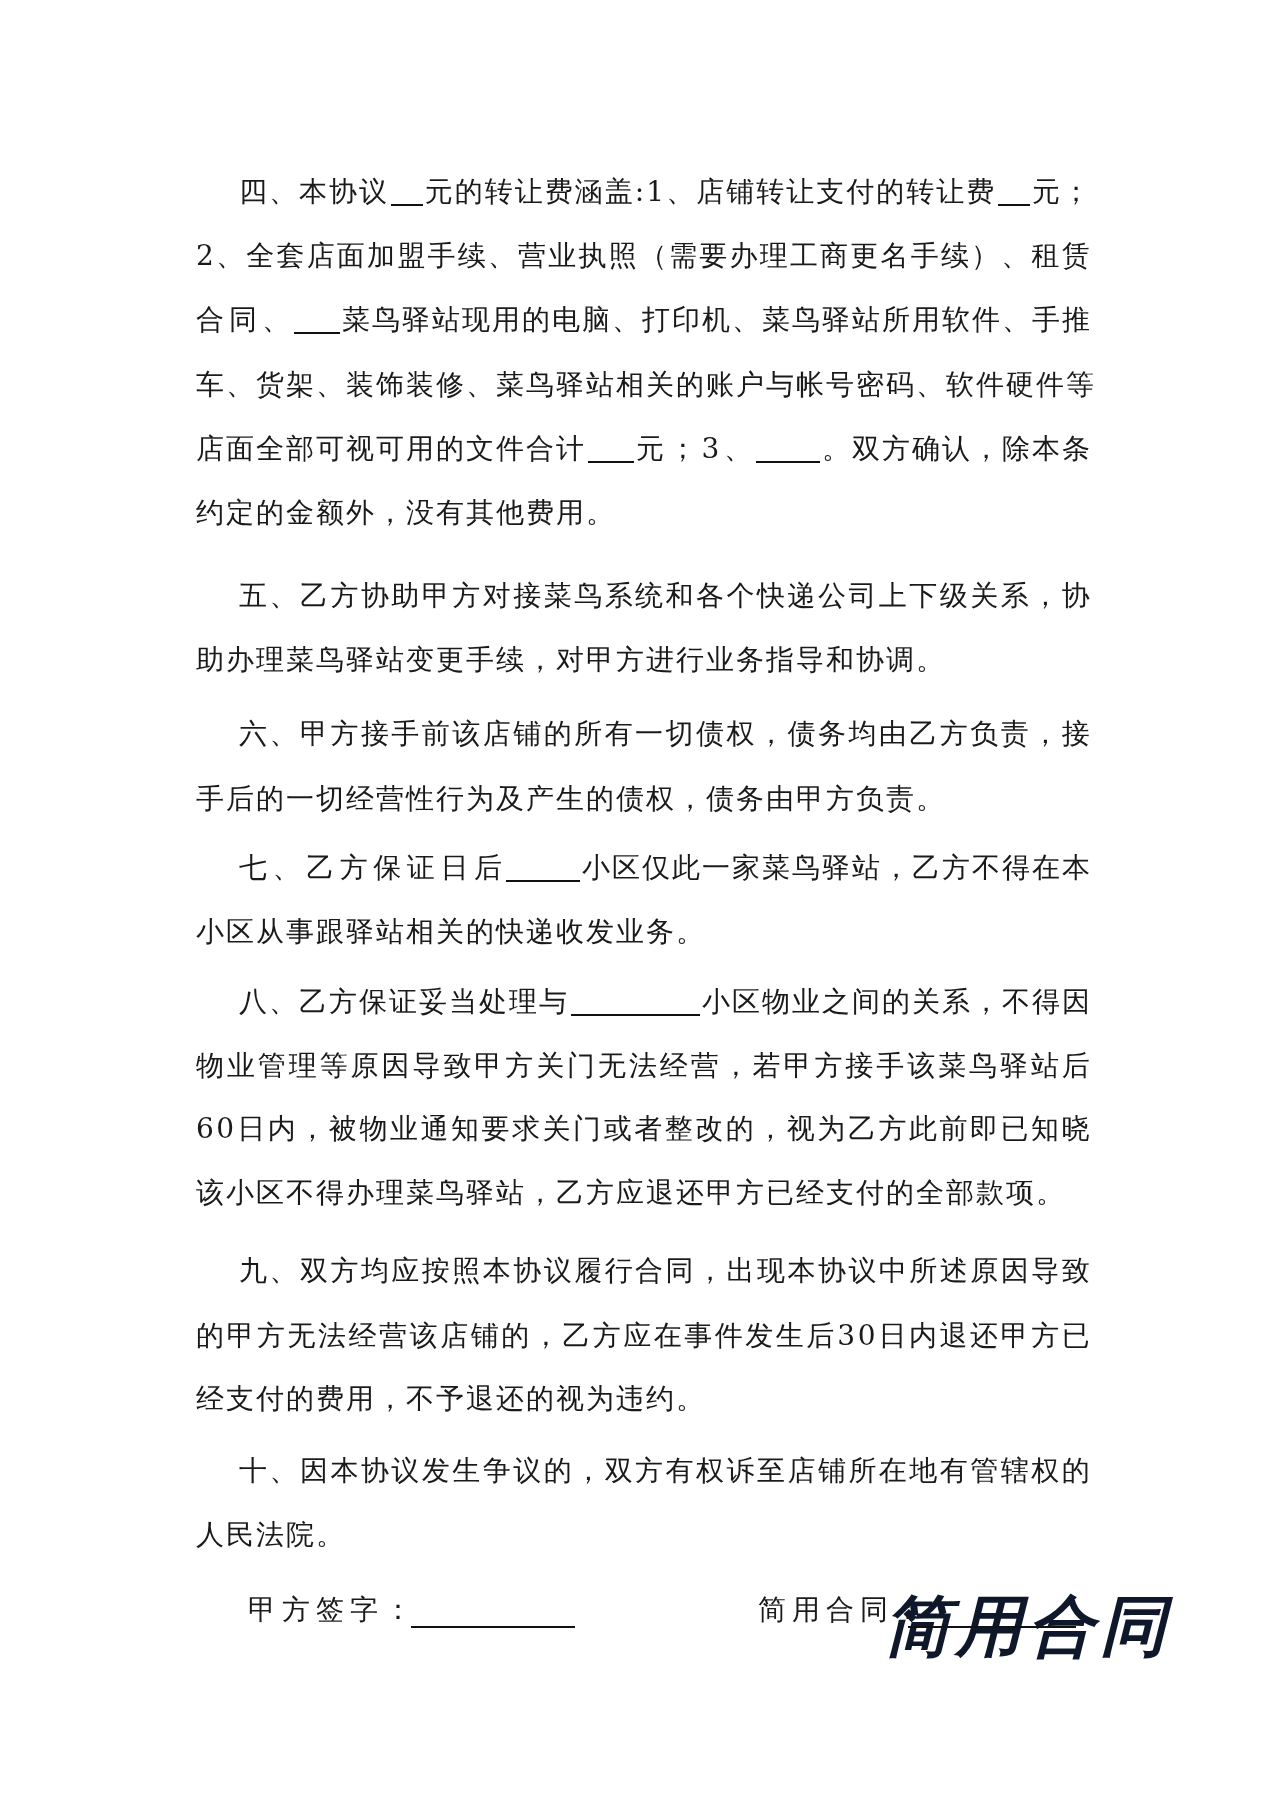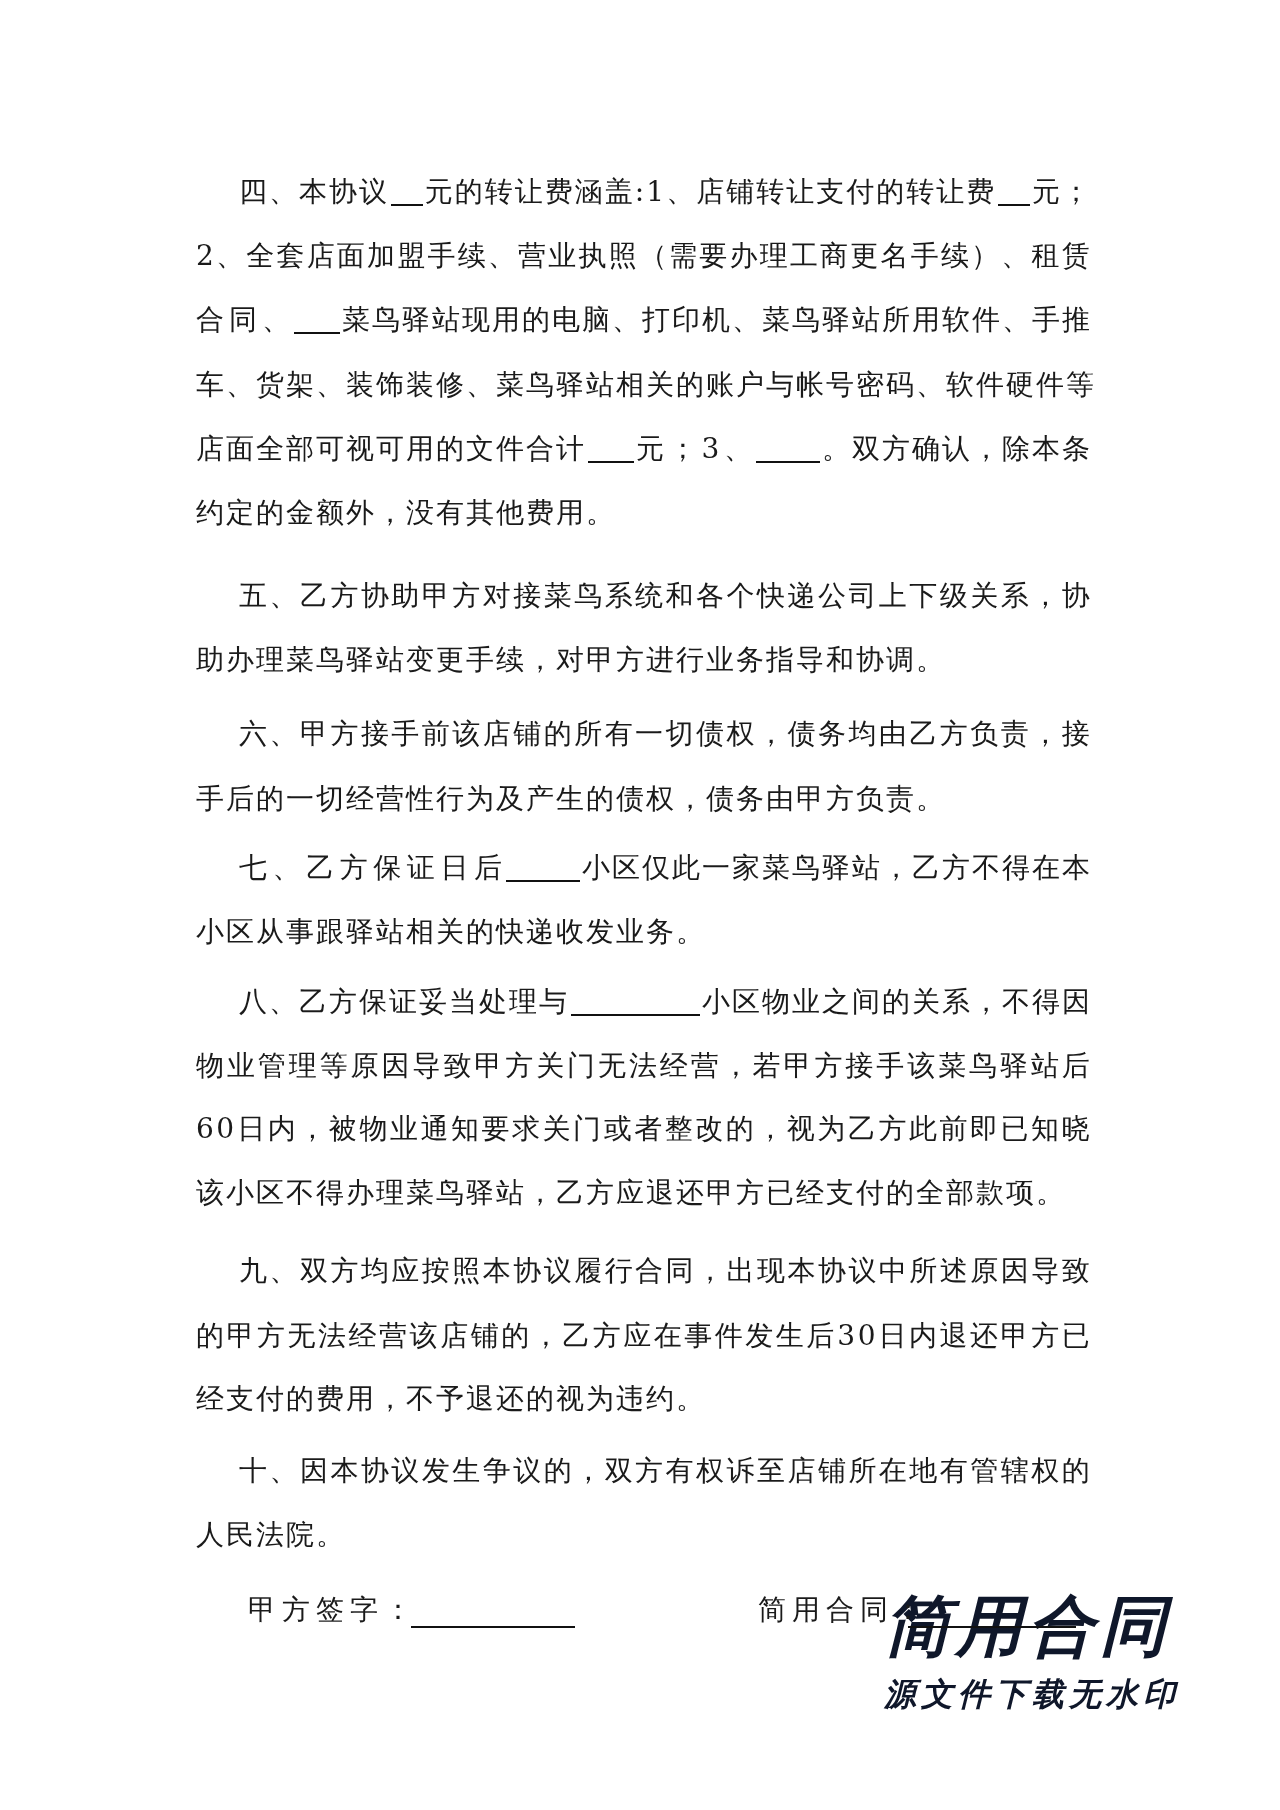--- a/index.html
+++ b/index.html
@@ -658,21 +658,20 @@
           <span class="seg">人</span>
           <span class="seg">民</span>
           <span class="seg">法</span>
           <span class="seg">院</span>
           <span class="seg">。</span>
         </span>
       </div>
     </div>
 
   <div class="watermark wm-big">简用合同</div>
-  <div class="watermark wm-small">源文件下载无水印</div>
 
   <div class="sig-row">
     <span class="sig" style="left:230px">甲方签字：</span>
     <span class="sig-line" style="left:393px;width:164px"></span>
     <span class="sig" style="left:740px">简用合同：</span>
     <span class="sig-line" style="left:890px;width:168px"></span>
   </div>
 </div>
 
 </body></html>

